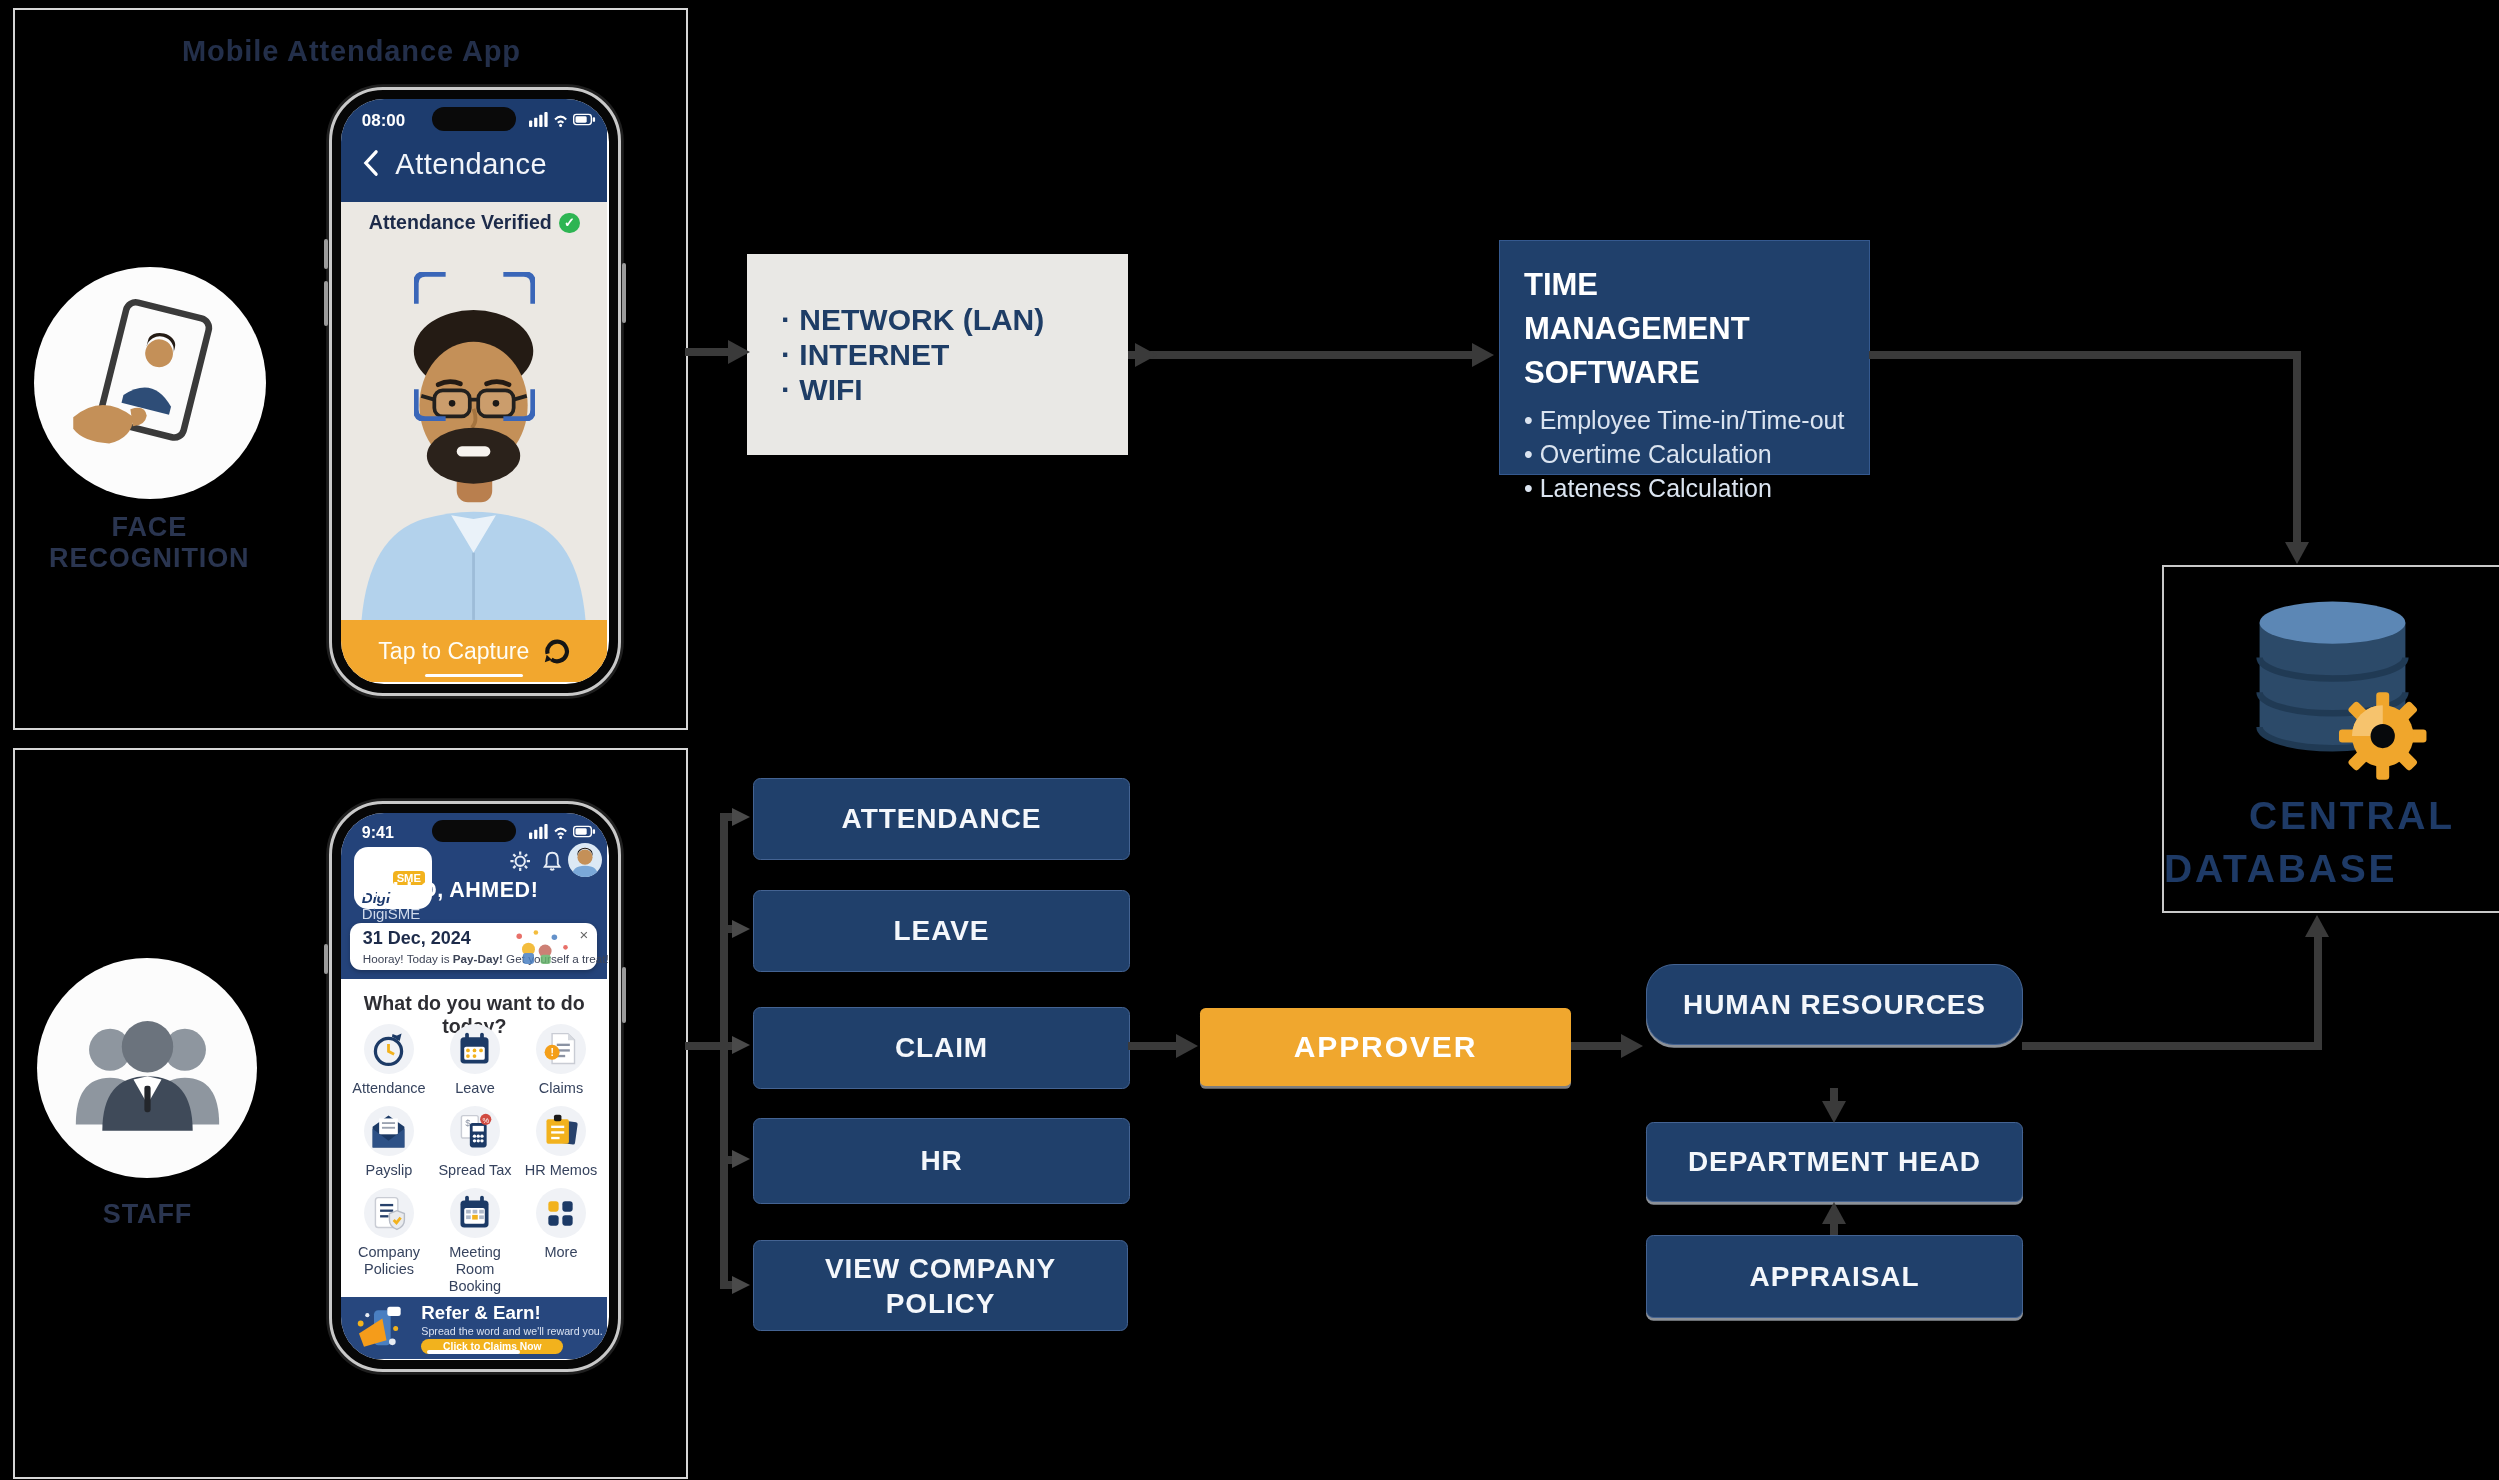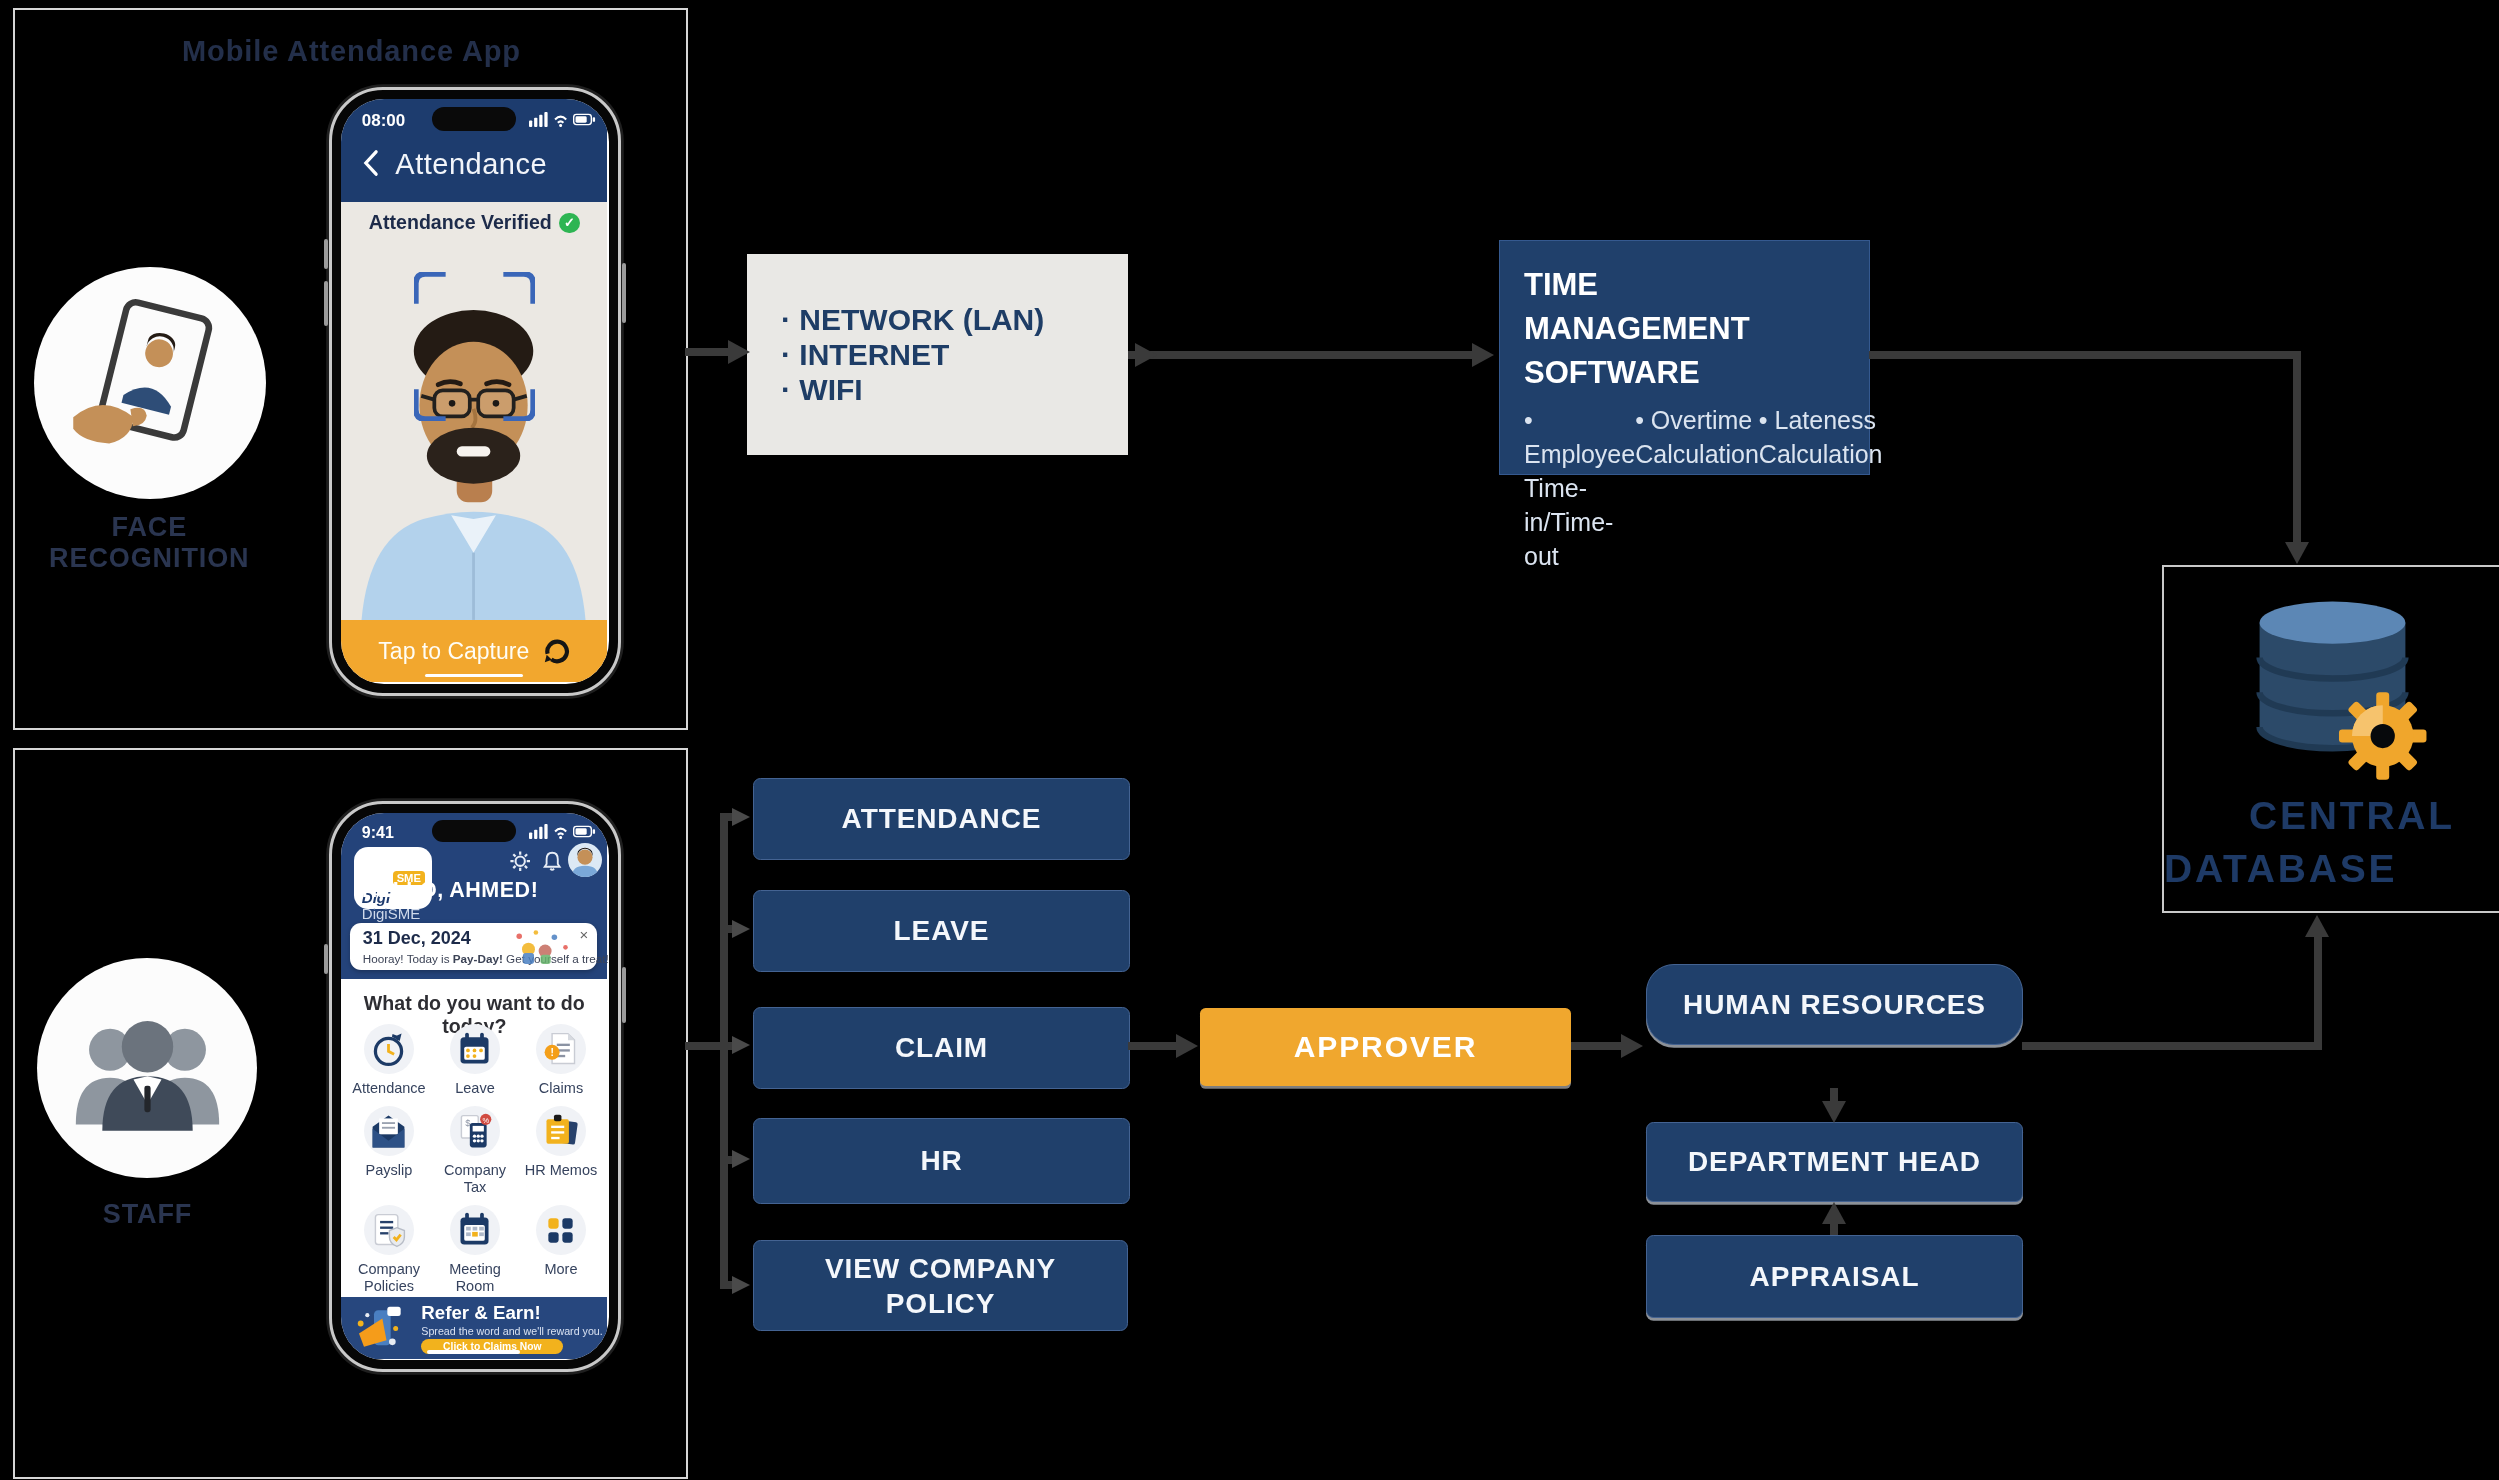--- a/index.html
+++ b/index.html
@@ -308,21 +308,21 @@
                   <circle cx="27" cy="28" r="1.8"></circle>
                   <circle cx="31" cy="28" r="1.8"></circle>
             <circle cx="23" cy="33" r="1.8"></circle>
                   <circle cx="27" cy="33" r="1.8"></circle>
                   <circle cx="31" cy="33" r="1.8"></circle>
                 </g>
             <circle cx="35" cy="10" r="6" fill="#d14b41"></circle>
             <text x="35" y="13.5" font-size="8" fill="#fff" text-anchor="middle" font-family="Liberation Sans,sans-serif">%</text>
           </svg>
             </div>
-          <div class="tile-lb">Company Tax</div>
+          <div class="tile-lb">Spread Tax</div>
         </div>
         <div class="tile">
           <div class="tile-ic">
               <svg width="43" height="43" viewBox="0 0 46 46">
             <rect x="20" y="12" width="20" height="24" rx="2" fill="#27416b" transform="rotate(8 30 24)"></rect>
             <rect x="8" y="10" width="24" height="26" rx="2" fill="#f2b21d"></rect>
             <rect x="16" y="5" width="8" height="7" rx="2" fill="#1a1a1a"></rect>
             <g stroke="#fff" stroke-width="2.5">
                   <path d="M13 18 H27"></path>
                   <path d="M13 24 H27"></path>
@@ -399,21 +399,21 @@
   </div>
 
   <div class="gray-box" style="left:747px;top:254px;width:381px;height:201px;padding-left:34px;box-sizing:border-box;font-size:30px;line-height:35px;">
     <span>· NETWORK (LAN)</span>
     <span>· INTERNET</span>
     <span>· WIFI</span>
   </div>
 
   <div class="abs" style="left:1499px;top:240px;width:371px;height:235px;background:#20406b;border:0.9px solid #35598f;box-sizing:border-box;padding:22.4px 0 0 24px;">
     <div style="width:280px;font-size:31px;line-height:44px;font-weight:bold;color:#fff;">TIME MANAGEMENT SOFTWARE</div>
-    <div style="margin-top:7.5px;font-size:25px;line-height:34px;color:#dbe4f0;display:flex;flex-direction:row;">
+    <div style="margin-top:7.5px;font-size:25px;line-height:34px;color:#dbe4f0;display:flex;flex-direction:column;">
       <span>• Employee Time-in/Time-out</span>
       <span>• Overtime Calculation</span>
       <span>• Lateness Calculation</span>
     </div>
   </div>
 
   <div class="abs" style="left:2162px;top:565px;width:380px;height:348px;border:2.8px solid #c9c9c9;box-sizing:border-box;">
     <svg class="abs" style="left:47px;top:18.7px;" width="243" height="215" viewBox="0 0 300 265">
       <path d="M60 45 V175 A90 26 0 0 0 240 175 V45 Z" fill="#2c4a69"></path>
       <path d="M60 88 A90 26 0 0 0 240 88" fill="none" stroke="#203a54" stroke-width="8"></path>

